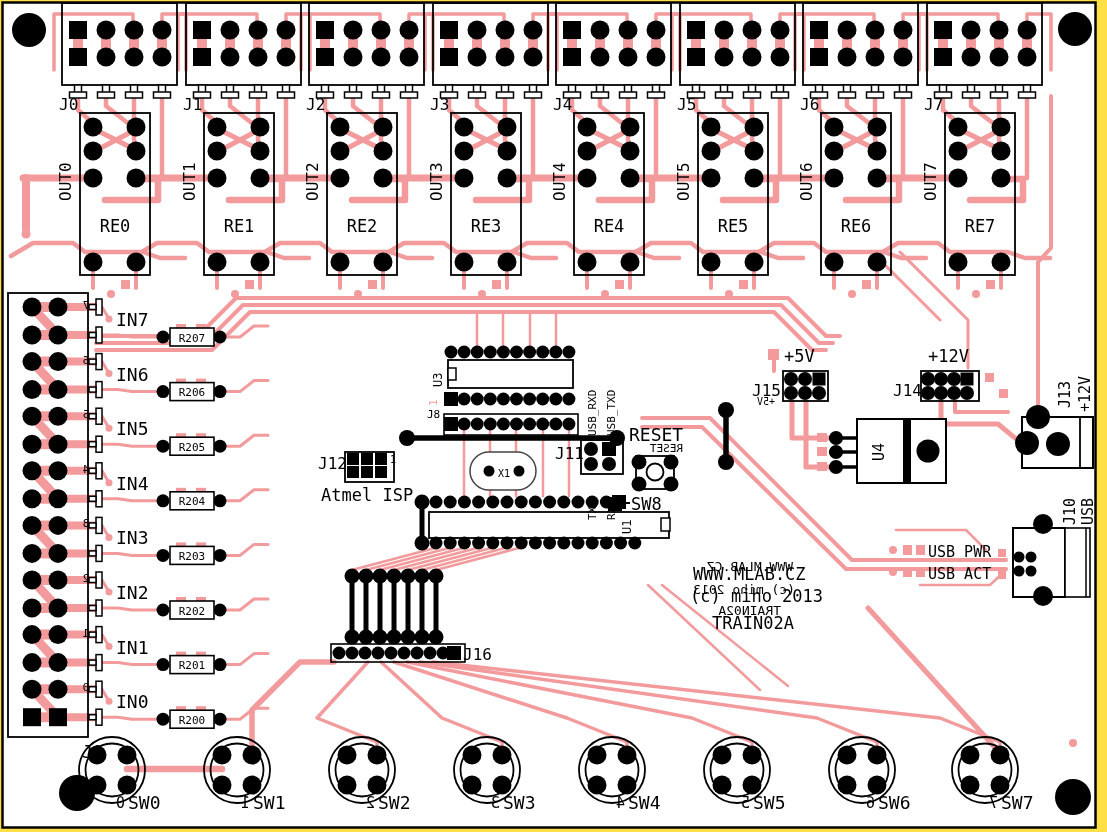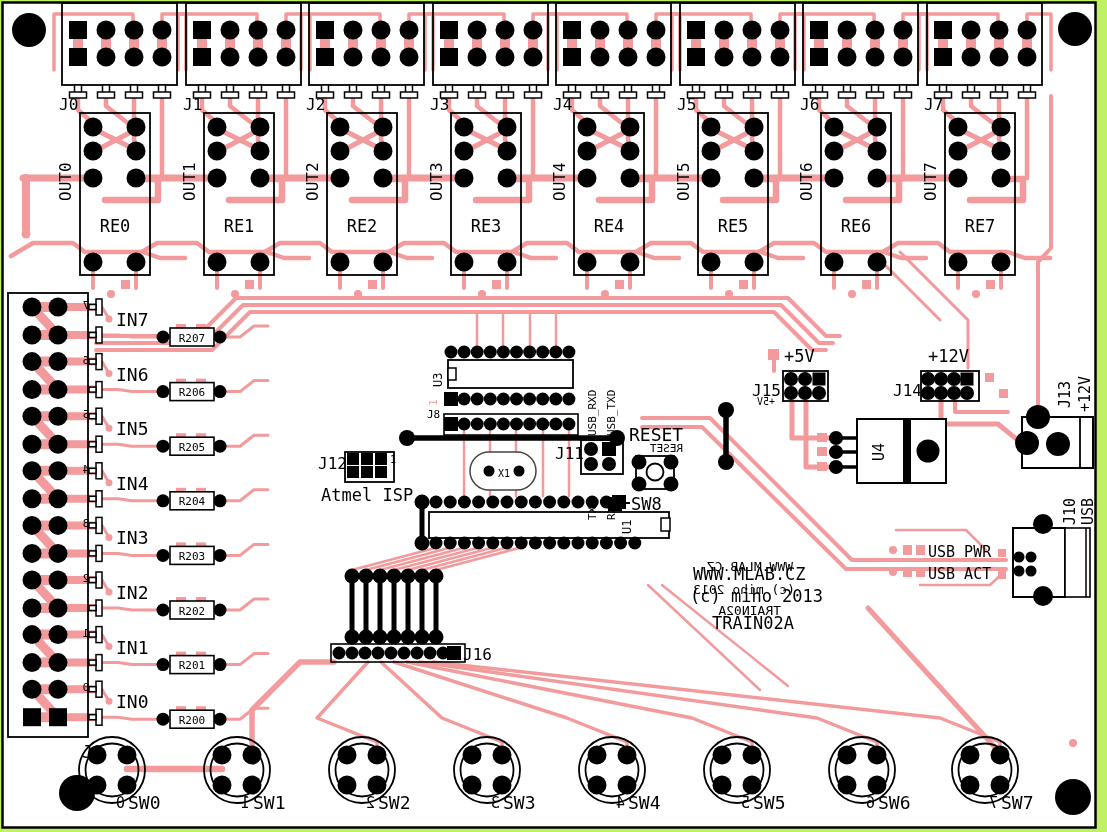--- a/index.html
+++ b/index.html
@@ -1,16 +1,16 @@
 <!DOCTYPE html>
 <html><head>
 <meta charset="utf-8">
 <style>
   html,body{margin:0;padding:0;background:#fff}
-  .stage{position:relative;width:1107px;height:832px;background:#bef264;overflow:hidden}
+  .stage{position:relative;width:1107px;height:832px;background:#fde047;overflow:hidden}
   svg{position:absolute;left:0;top:0}
   svg text{font-family:"DejaVu Sans Mono",monospace;fill:#000}
   .pk{fill:#f29a9c}
 </style>
 </head>
 <body>
 
 <div class="stage">
 <svg id="board" width="1107" height="832" viewBox="0 0 1107 832">
   <rect x="2.5" y="2.5" width="1093" height="825" fill="#ffffff" stroke="#000" stroke-width="2.5"></rect>

